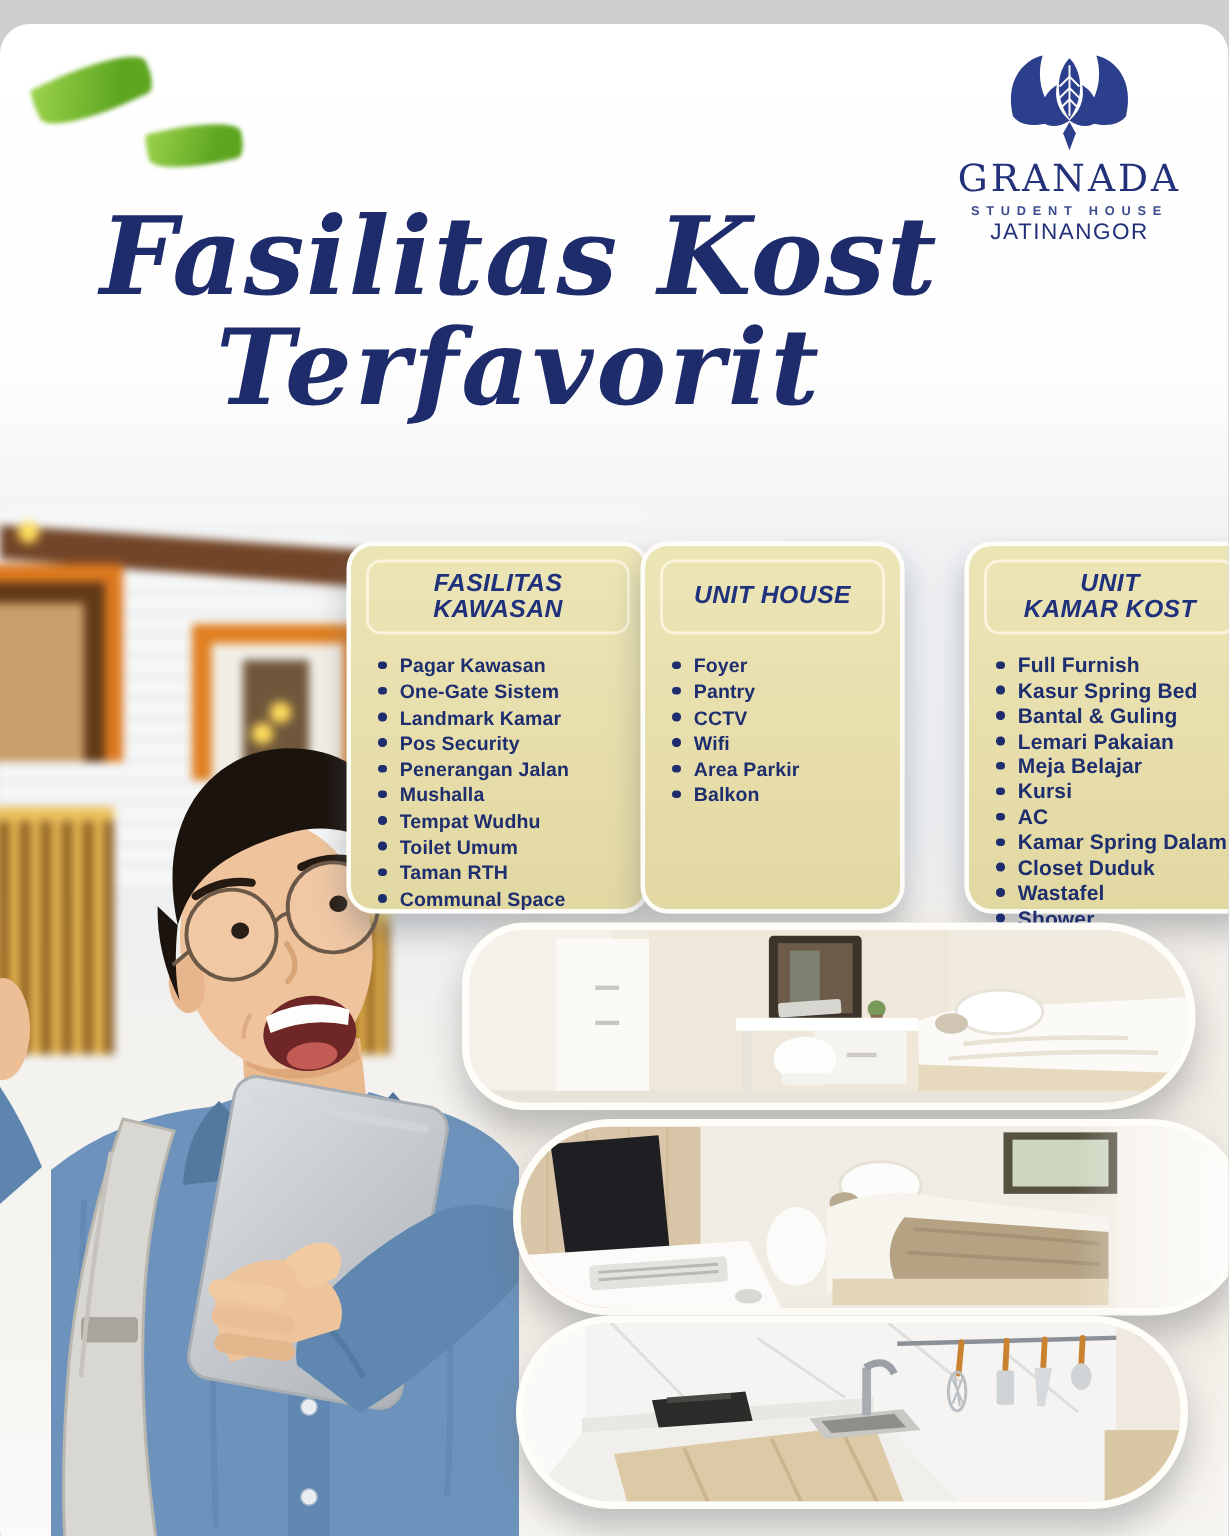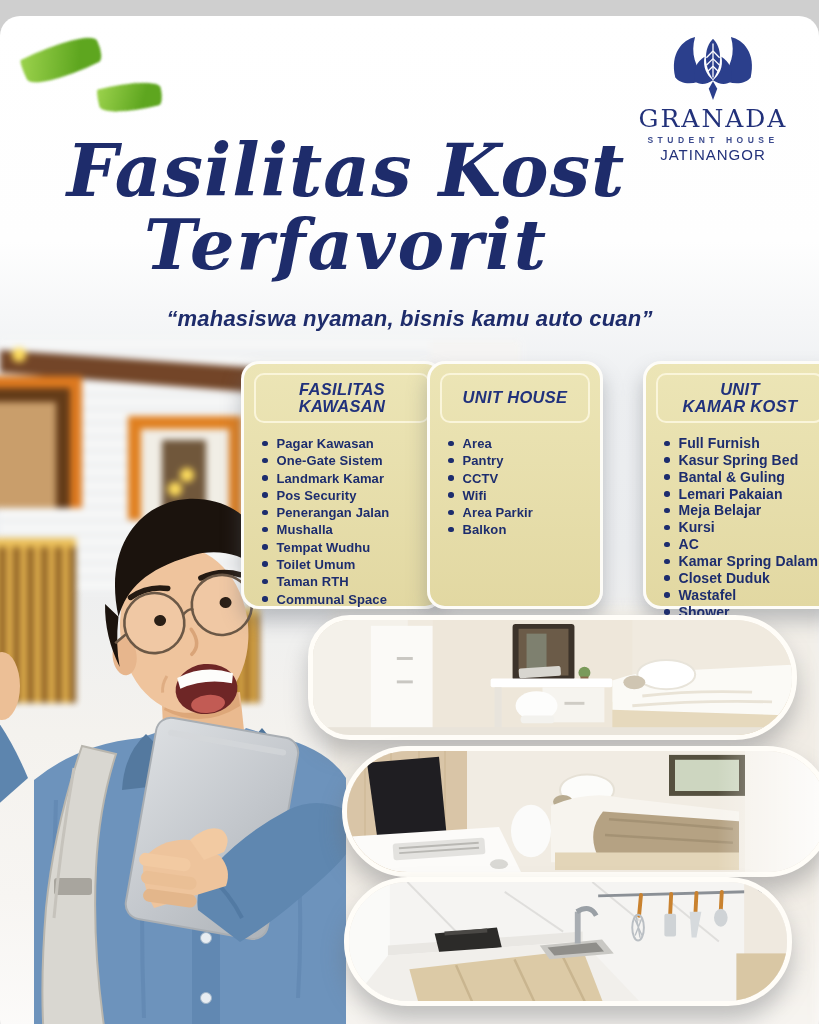--- a/index.html
+++ b/index.html
@@ -54,21 +54,21 @@
     font-family:"DejaVu Serif",serif;font-style:italic;font-weight:700;line-height:1.04;}
   #titleBlock .t1{font-size:72px;letter-spacing:1px;}
   #titleBlock .t2{font-size:70px;letter-spacing:2px;}
   #tagline{left:0;top:290px;width:819px;text-align:center;color:var(--navy-deep);
     font-size:22px;font-weight:700;font-style:italic;letter-spacing:.2px;}
 
   
   .card{top:345px;height:248px;background:linear-gradient(180deg,var(--card-bg),var(--card-bg2));
     border:3px solid rgba(255,255,255,.92);border-radius:18px;
     box-shadow:0 12px 20px rgba(96,102,112,.38);box-sizing:border-box;padding:9px 10px;}
-  #card0{left:241px;width:202px;}
+  #card0{left:231px;width:202px;}
   #card1{left:427px;width:176px;}
   #card2{left:643px;width:194px;}
   .card-title{border:2.5px solid #faf5da;border-radius:10px;min-height:40px;display:flex;
     flex-direction:column;justify-content:center;align-items:center;
     color:#20317c;font-weight:700;font-style:italic;font-size:16.5px;line-height:1.05;
     letter-spacing:.3px;text-align:center;padding:3px 2px;}
   .card ul{list-style:none;margin:12px 0 0 0;padding:0 0 0 8px;}
   .card li{display:flex;align-items:baseline;color:#1d2d6e;font-weight:700;
     font-size:13px;line-height:1.33;letter-spacing:.1px;}
   #card2 li{font-size:14px;line-height:1.205;}
@@ -137,21 +137,20 @@
     </svg>
     <div class="lname">GRANADA</div>
     <div class="lsub">STUDENT HOUSE</div>
     <div class="lloc">JATINANGOR</div>
   </div>
 
   <div id="titleBlock" class="abs">
     <div class="t1">Fasilitas Kost</div>
     <div class="t2">Terfavorit</div>
   </div>
-  <div id="tagline" class="abs">“mahasiswa nyaman, bisnis kamu auto cuan”</div>
 
   <svg id="person" class="abs" viewBox="0 0 352 562">
     <defs>
       <linearGradient id="lap" x1="0" y1="0" x2="1" y2="1">
         <stop offset="0" stop-color="#dcdfe2"></stop>
           <stop offset=".55" stop-color="#c3c7cc"></stop>
           <stop offset="1" stop-color="#aeb3b8"></stop>
       </linearGradient>
     </defs>
 
@@ -265,21 +264,21 @@
         </li>
       </ul>
   </div>
   <div id="card1" class="card abs">
     <div class="card-title">
         <div>UNIT HOUSE</div>
       </div>
     <ul>
         <li>
           <span class="bullet"></span>
-          <span>Area</span>
+          <span>Foyer</span>
         </li>
         <li>
           <span class="bullet"></span>
           <span>Pantry</span>
         </li>
         <li>
           <span class="bullet"></span>
           <span>CCTV</span>
         </li>
         <li>

